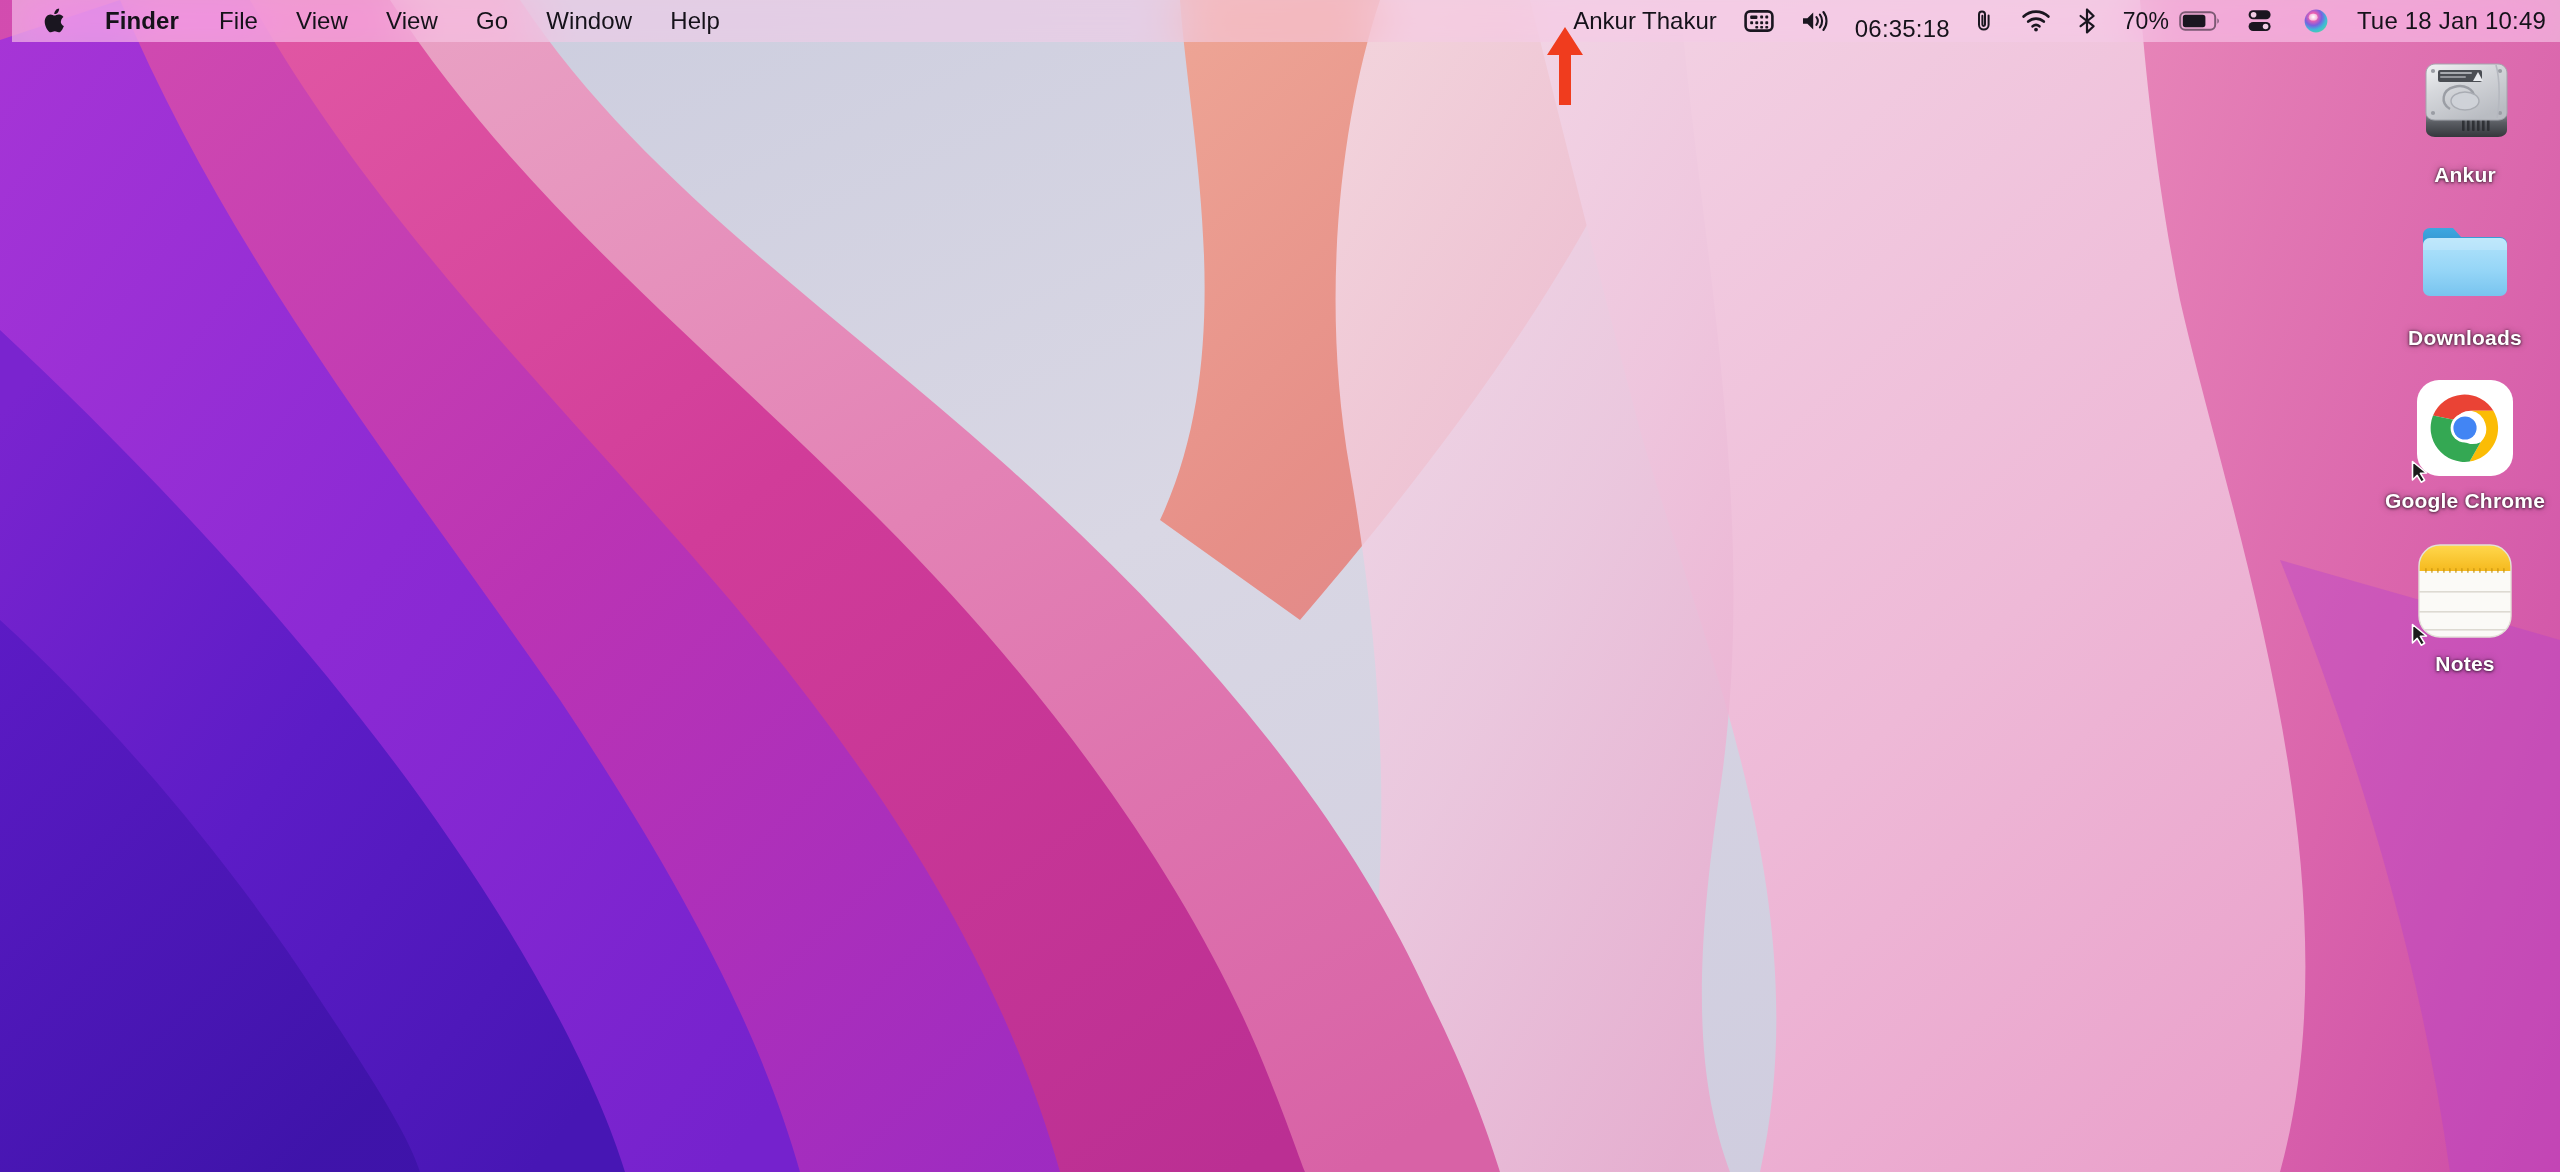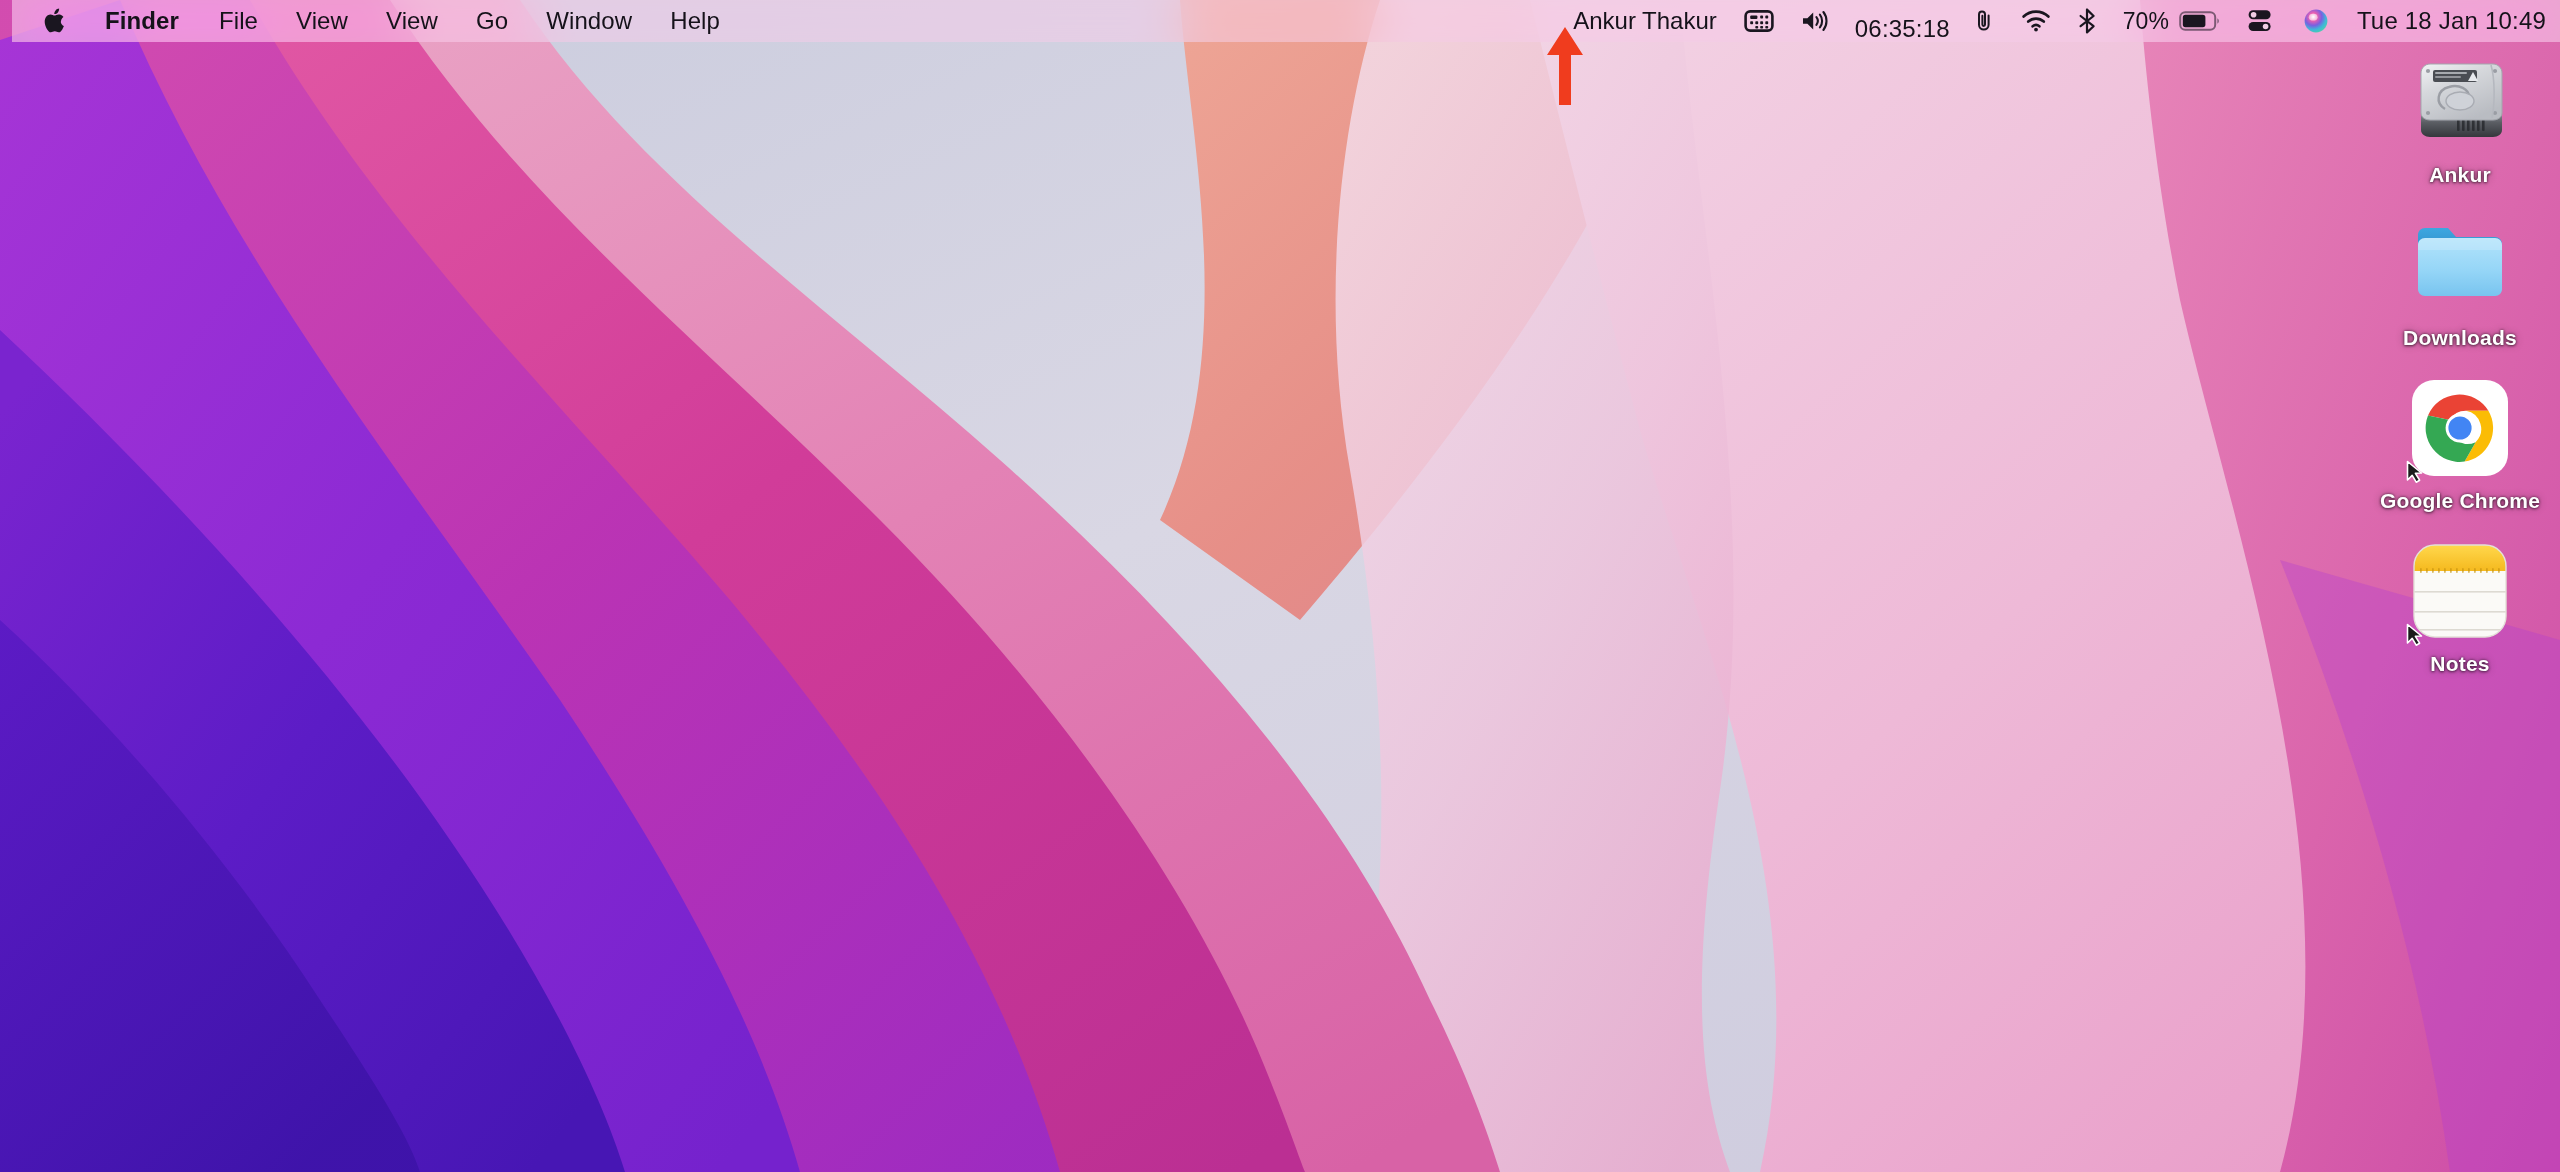--- a/index.html
+++ b/index.html
@@ -64,21 +64,21 @@
   .status-item.clock-text { font-size:24px; padding:0 10px 0 12px; letter-spacing:0.2px;margin-top:16px; }
   .status-item.datetime { font-size:24px; padding:0 4px 0 14px; letter-spacing:0.2px; }
   .status-item.battery-pct { font-size:23px; padding:0 8px 0 13px; }
   .status-item.battery-glyph { padding:0 10px 0 2px; }
 
   
   #desktop-icons {
     position:absolute;
     top:46px; right:0;
     width:200px;
-    display:flex; flex-direction:column; align-items:center;
+    display:flex; flex-direction:column; align-items:flex-end;
     z-index:20;
   }
   .desktop-icon {
     width:190px;
     display:flex; flex-direction:column; align-items:center;
     margin-bottom:22px;
     cursor:default;
   }
   .desktop-icon .glyph-wrap {
     position:relative;

